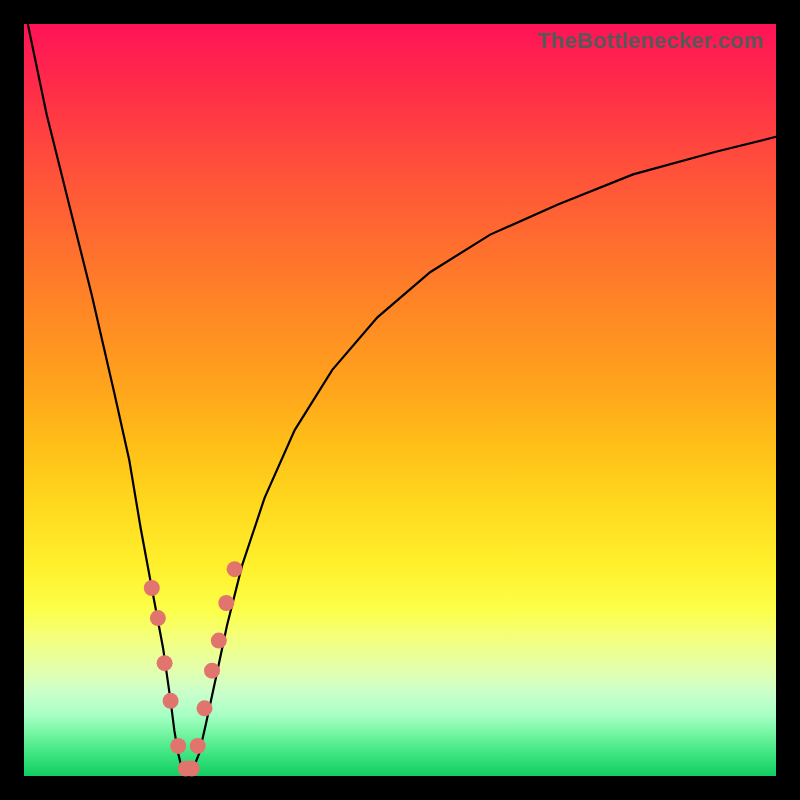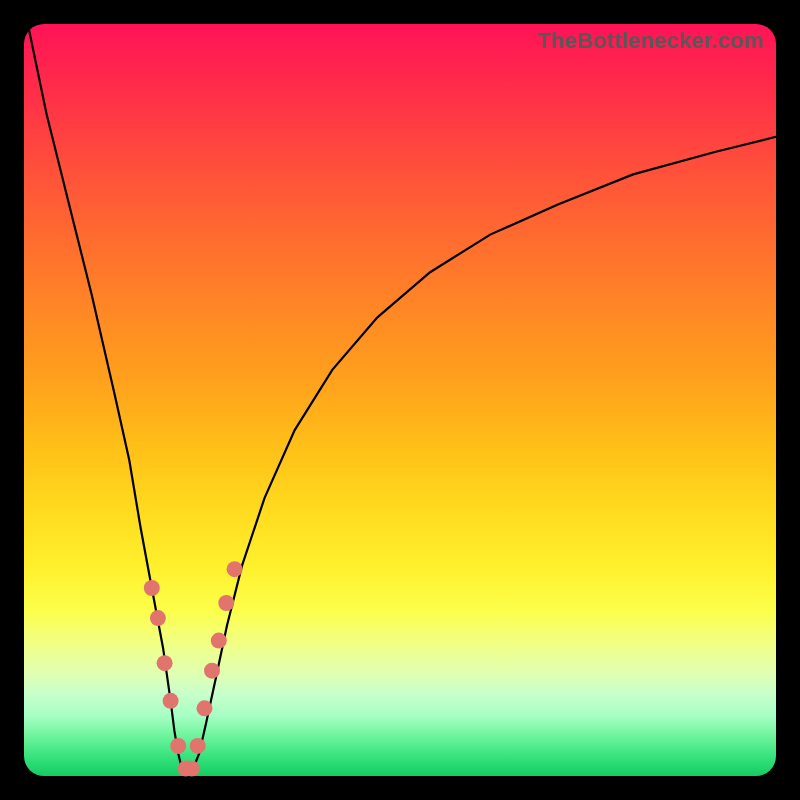--- a/index.html
+++ b/index.html
@@ -40,21 +40,20 @@
       #fcff4a 78%,
       #f2ff80 82%,
       #e2ffae 86%,
       #c9ffcb 89%,
       #a6ffc4 92%,
       #7cf7a6 94%,
       #52ec8d 96%,
       #2ede77 98%,
       #14cc61 100%
     );
-    border-radius: 20px;
   }
   .watermark {
     position: absolute;
     top: 4px;
     right: 12px;
     font-size: 22px;
     font-weight: 600;
     color: #585858;
     letter-spacing: 0.2px;
     user-select: none;

